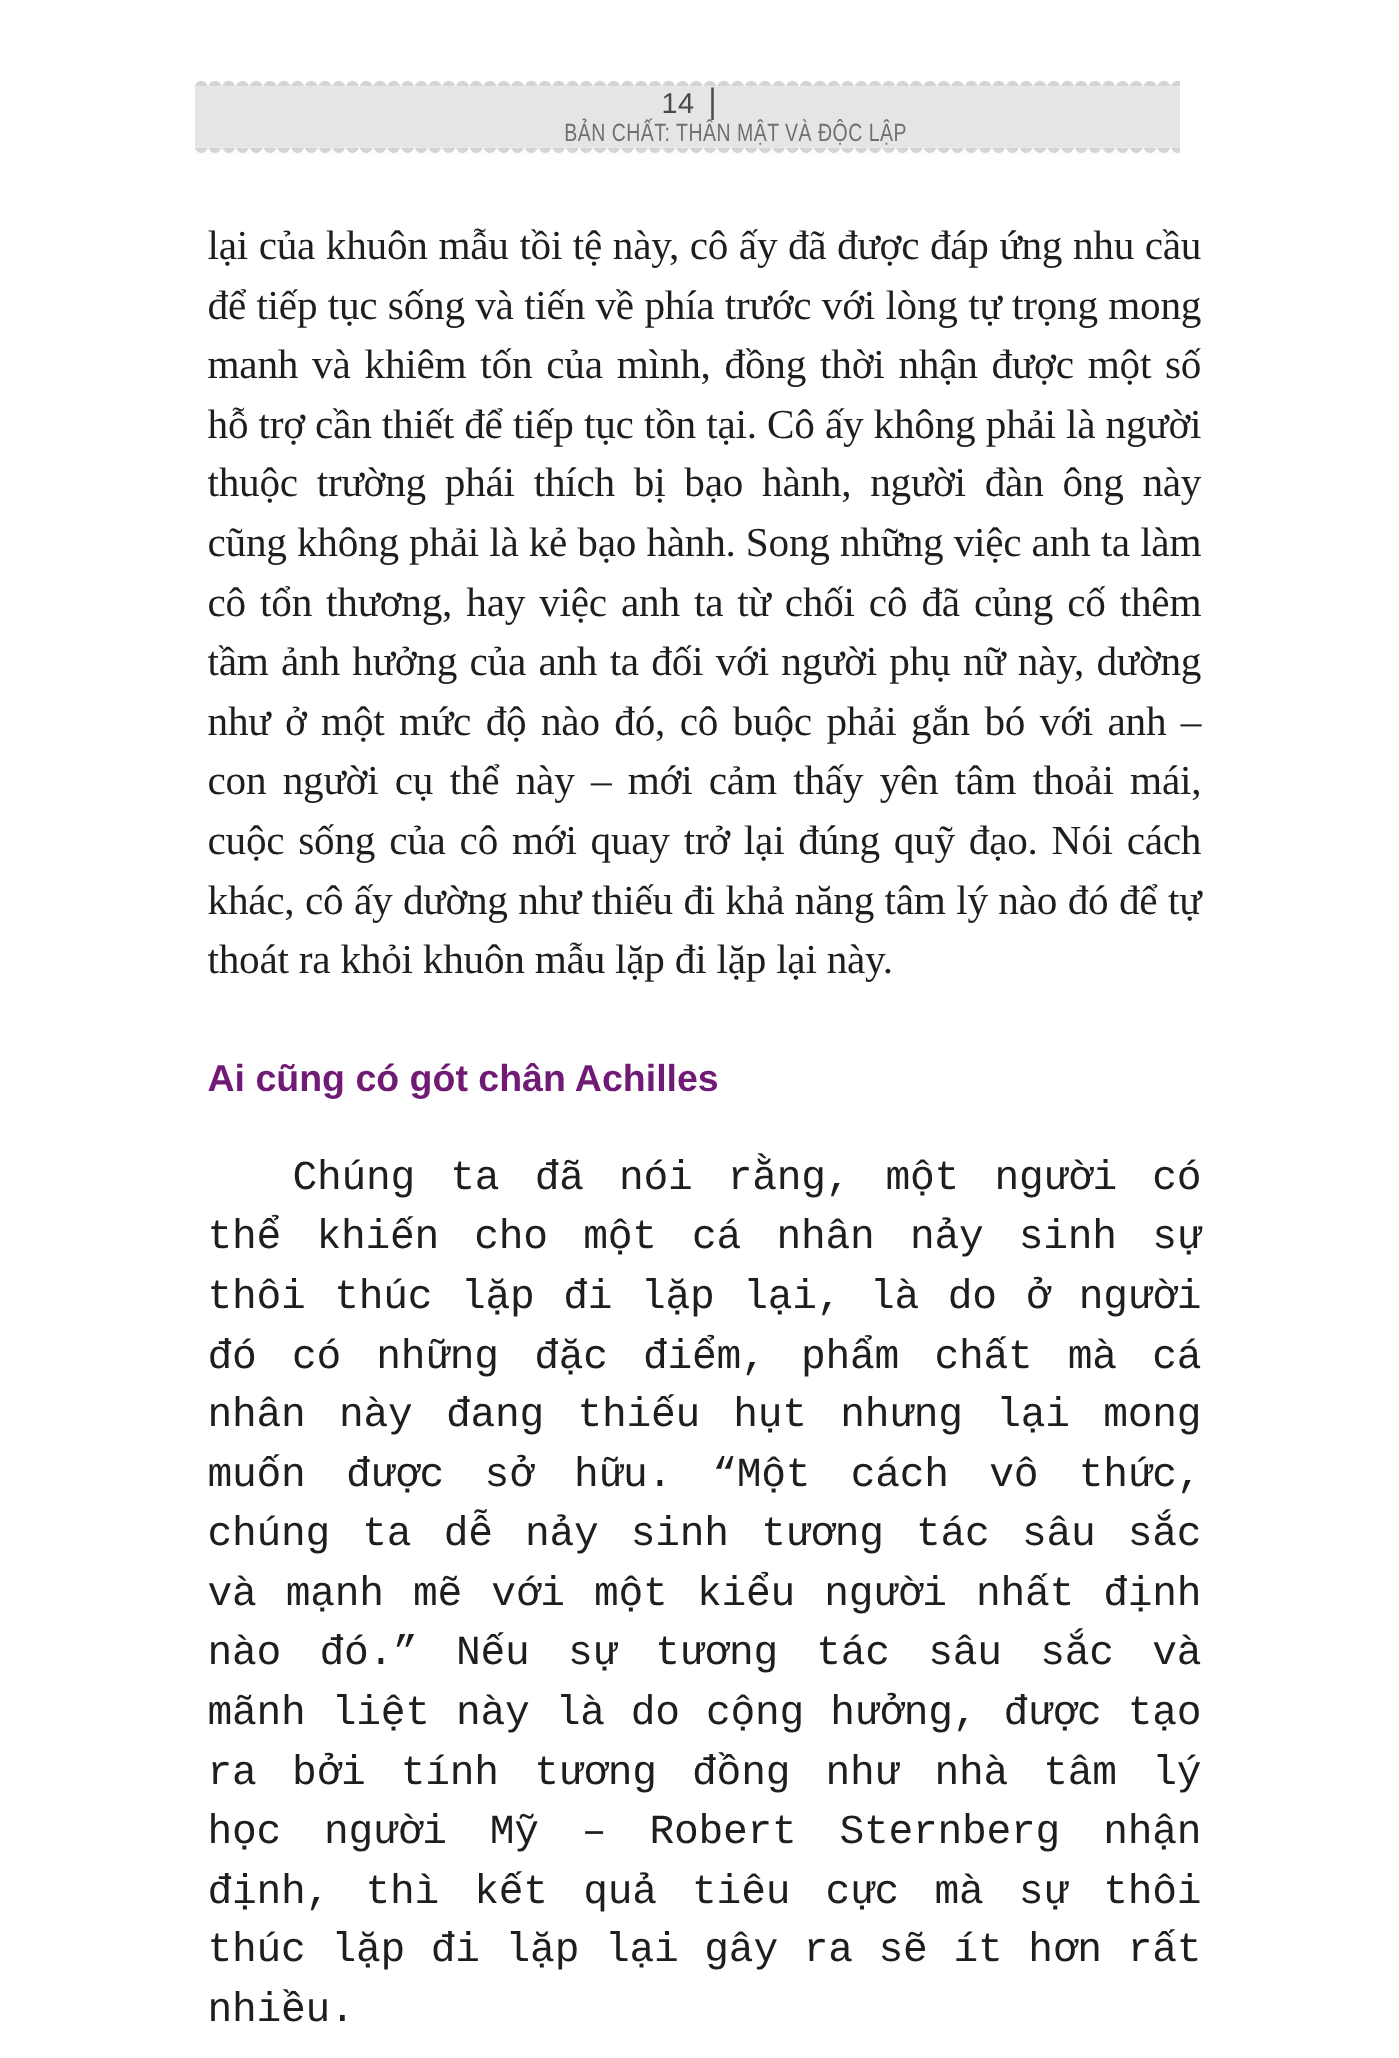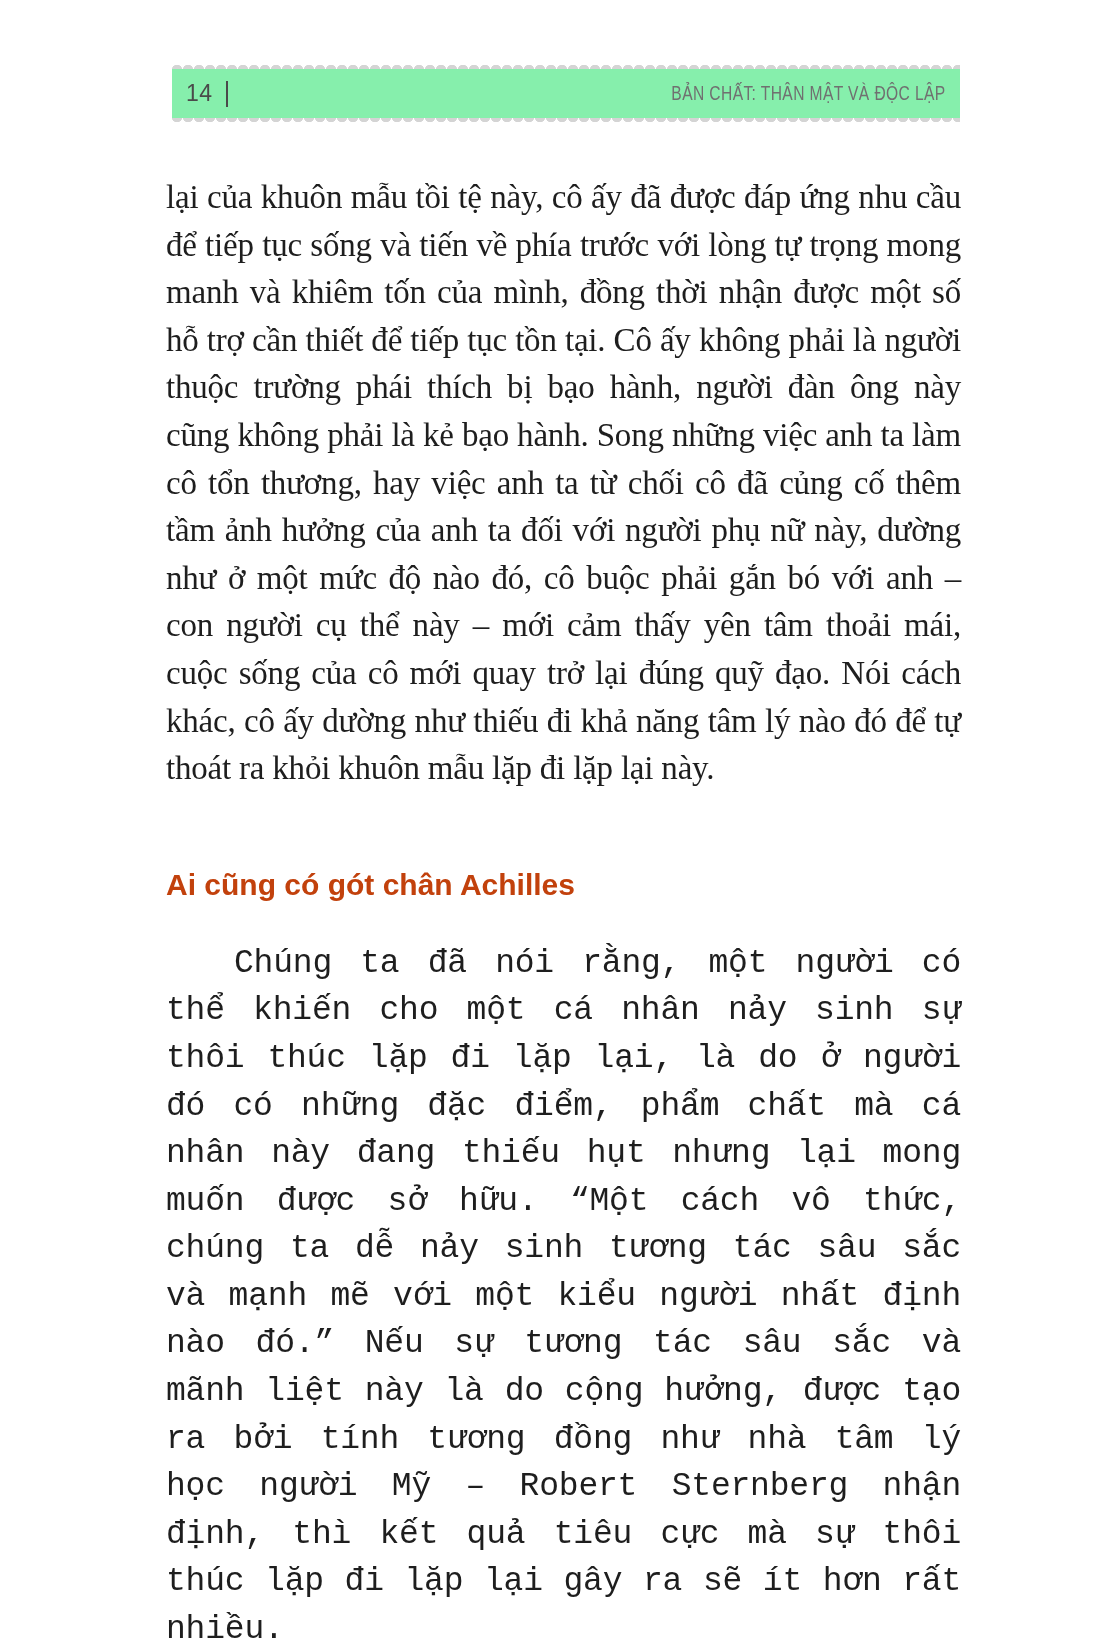--- a/index.html
+++ b/index.html
@@ -8,30 +8,31 @@
     width: 1119px;
     height: 1646px;
     background: #ffffff;
     overflow: hidden;
     font-family: "Liberation Serif", "DejaVu Serif", serif;
   }
 
   
   .running-header {
     position: absolute;
-    left: 172px;
+    left: 156px;
     top: 69px;
     width: 788px;
     height: 49px;
-    background: #86efac;
+    background: #e5e5e5;
     display: flex;
     align-items: center;
     justify-content: space-between;
     padding: 0 14px;
     box-sizing: border-box;
+    flex-direction: column;
   }
   
   .running-header::before {
     content: "";
     position: absolute;
     left: 0; right: 0; top: -5px; height: 5px;
     background-image: radial-gradient(circle at 5px 6px, #d4d4d4 5px, rgba(212,212,212,0) 5.5px);
     background-size: 11px 5px;
     background-repeat: repeat-x;
   }
@@ -81,26 +82,26 @@
   }
   .body-para {
     margin: 0;
     font-size: 33px;
     line-height: 47.6px;
     color: #1e1e1e;
     text-align: justify;
     letter-spacing: -0.2px;
   }
   .section-heading {
-    margin: 73px 0 0 0;
+    margin: 52px 0 0 0;
     font-family: "Liberation Sans", "DejaVu Sans", sans-serif;
     font-size: 30px;
     line-height: 38px;
     font-weight: 700;
-    color: #c2410c;
+    color: #701a75;
   }
   .indented {
     margin-top: 36px;
     text-indent: 68px;
     font-family: Liberation Mono, monospace;
   }
 </style>
 </head>
 <body>
 

